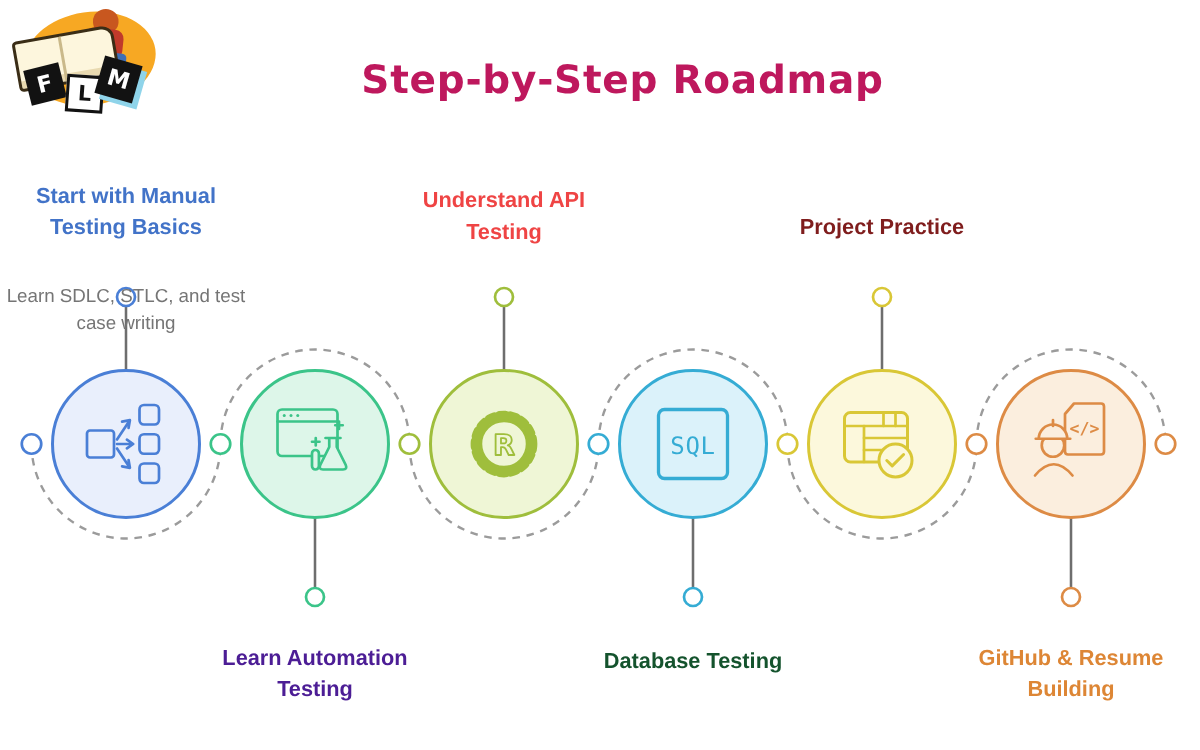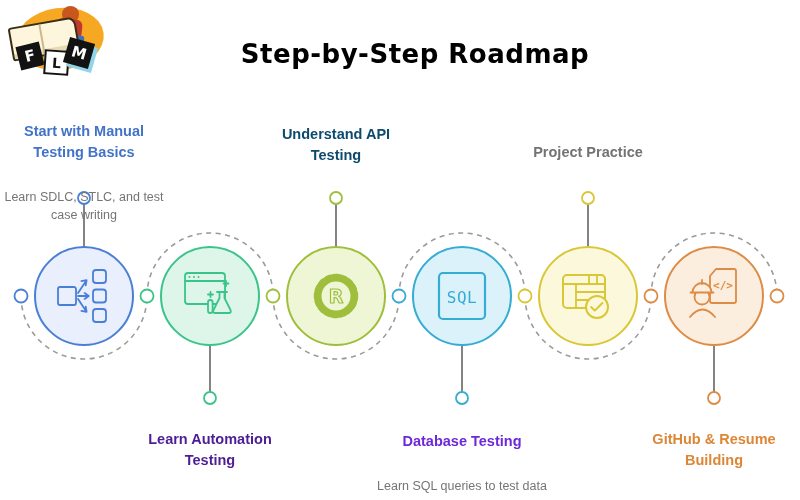--- a/index.html
+++ b/index.html
@@ -6,21 +6,21 @@
   body{width:800px;height:500px;overflow:hidden;font-family:"Liberation Sans",sans-serif;position:relative;}
   .stage{position:absolute;inset:0;width:800px;height:500px;}
   svg.diagram{position:absolute;left:0;top:0;}
   .arc{fill:none;stroke:#9b9b9b;stroke-width:1.6;stroke-dasharray:5 4.5;}
   .stem{stroke:#6e6e6e;stroke-width:1.7;}
   .joint{fill:#ffffff;stroke-width:1.8;}
   .node-circle{stroke-width:2;}
   .icon{fill:none;stroke-width:1.8;stroke-linecap:round;stroke-linejoin:round;}
   
   .page-title{position:absolute;left:415px;top:22px;transform:translateX(-50%);
-    font-family:"DejaVu Sans",sans-serif;font-weight:bold;font-size:26px;color:#000000;
+    font-family:"DejaVu Sans",sans-serif;font-weight:bold;font-size:26px;color:#be185d;
     letter-spacing:.5px;white-space:nowrap;}
   
   .step-label{position:absolute;transform:translateX(-50%);text-align:center;white-space:pre-line;width:190px;}
   .step-label h2{margin:0 0 8px 0;font-size:14.5px;line-height:1.45;font-weight:bold;}
   .step-label p{margin:0;font-size:12.5px;line-height:1.4;color:#757575;}
   
   .logo{position:absolute;left:4px;top:0;width:110px;height:85px;}
   .logo-blob{position:absolute;left:12px;top:8px;width:88px;height:62px;background:#f7a823;border-radius:50%;transform:rotate(-8deg);}
   .logo-book{position:absolute;left:6px;top:22px;width:64px;height:30px;background:#fdf6dd;border:2px solid #3a2d16;border-radius:3px 8px 6px 3px;transform:rotate(-10deg);box-shadow:inset 0 -5px 0 #e8d9b0;}
   .logo-book::after{content:"";position:absolute;left:46%;top:0;bottom:0;width:2px;background:#cab98a;}
@@ -151,29 +151,28 @@
     <p>Learn SDLC, STLC, and test
 case writing</p>
   </div>
   <div class="step-label" style="left:210px;top:411px;">
     <h2 style="color: #4c1d95;">Learn Automation
 Testing</h2>
     <p>Choose Selenium or Cypress
 and learn Java or JavaScript</p>
   </div>
   <div class="step-label" style="left:336px;top:106px;">
-    <h2 style="color: #0c4a6e;">Understand API
+    <h2 style="color: #ef4444;">Understand API
 Testing</h2>
   </div>
   <div class="step-label" style="left:462px;top:413px;">
-    <h2 style="color: #6d28d9;">Database Testing</h2>
-    <p>Learn SQL queries to test data</p>
+    <h2 style="color: #14532d;">Database Testing</h2>
   </div>
   <div class="step-label" style="left:588px;top:124px;">
-    <h2 style="color: #737373;">Project Practice</h2>
+    <h2 style="color: #7f1d1d;">Project Practice</h2>
   </div>
   <div class="step-label" style="left:714px;top:411px;">
     <h2 style="color: rgb(221, 134, 53);">GitHub &amp; Resume
 Building</h2>
     <p>Upload test scripts to GitHub
 and showcase knowledge</p>
   </div>
 
 </div>
 

